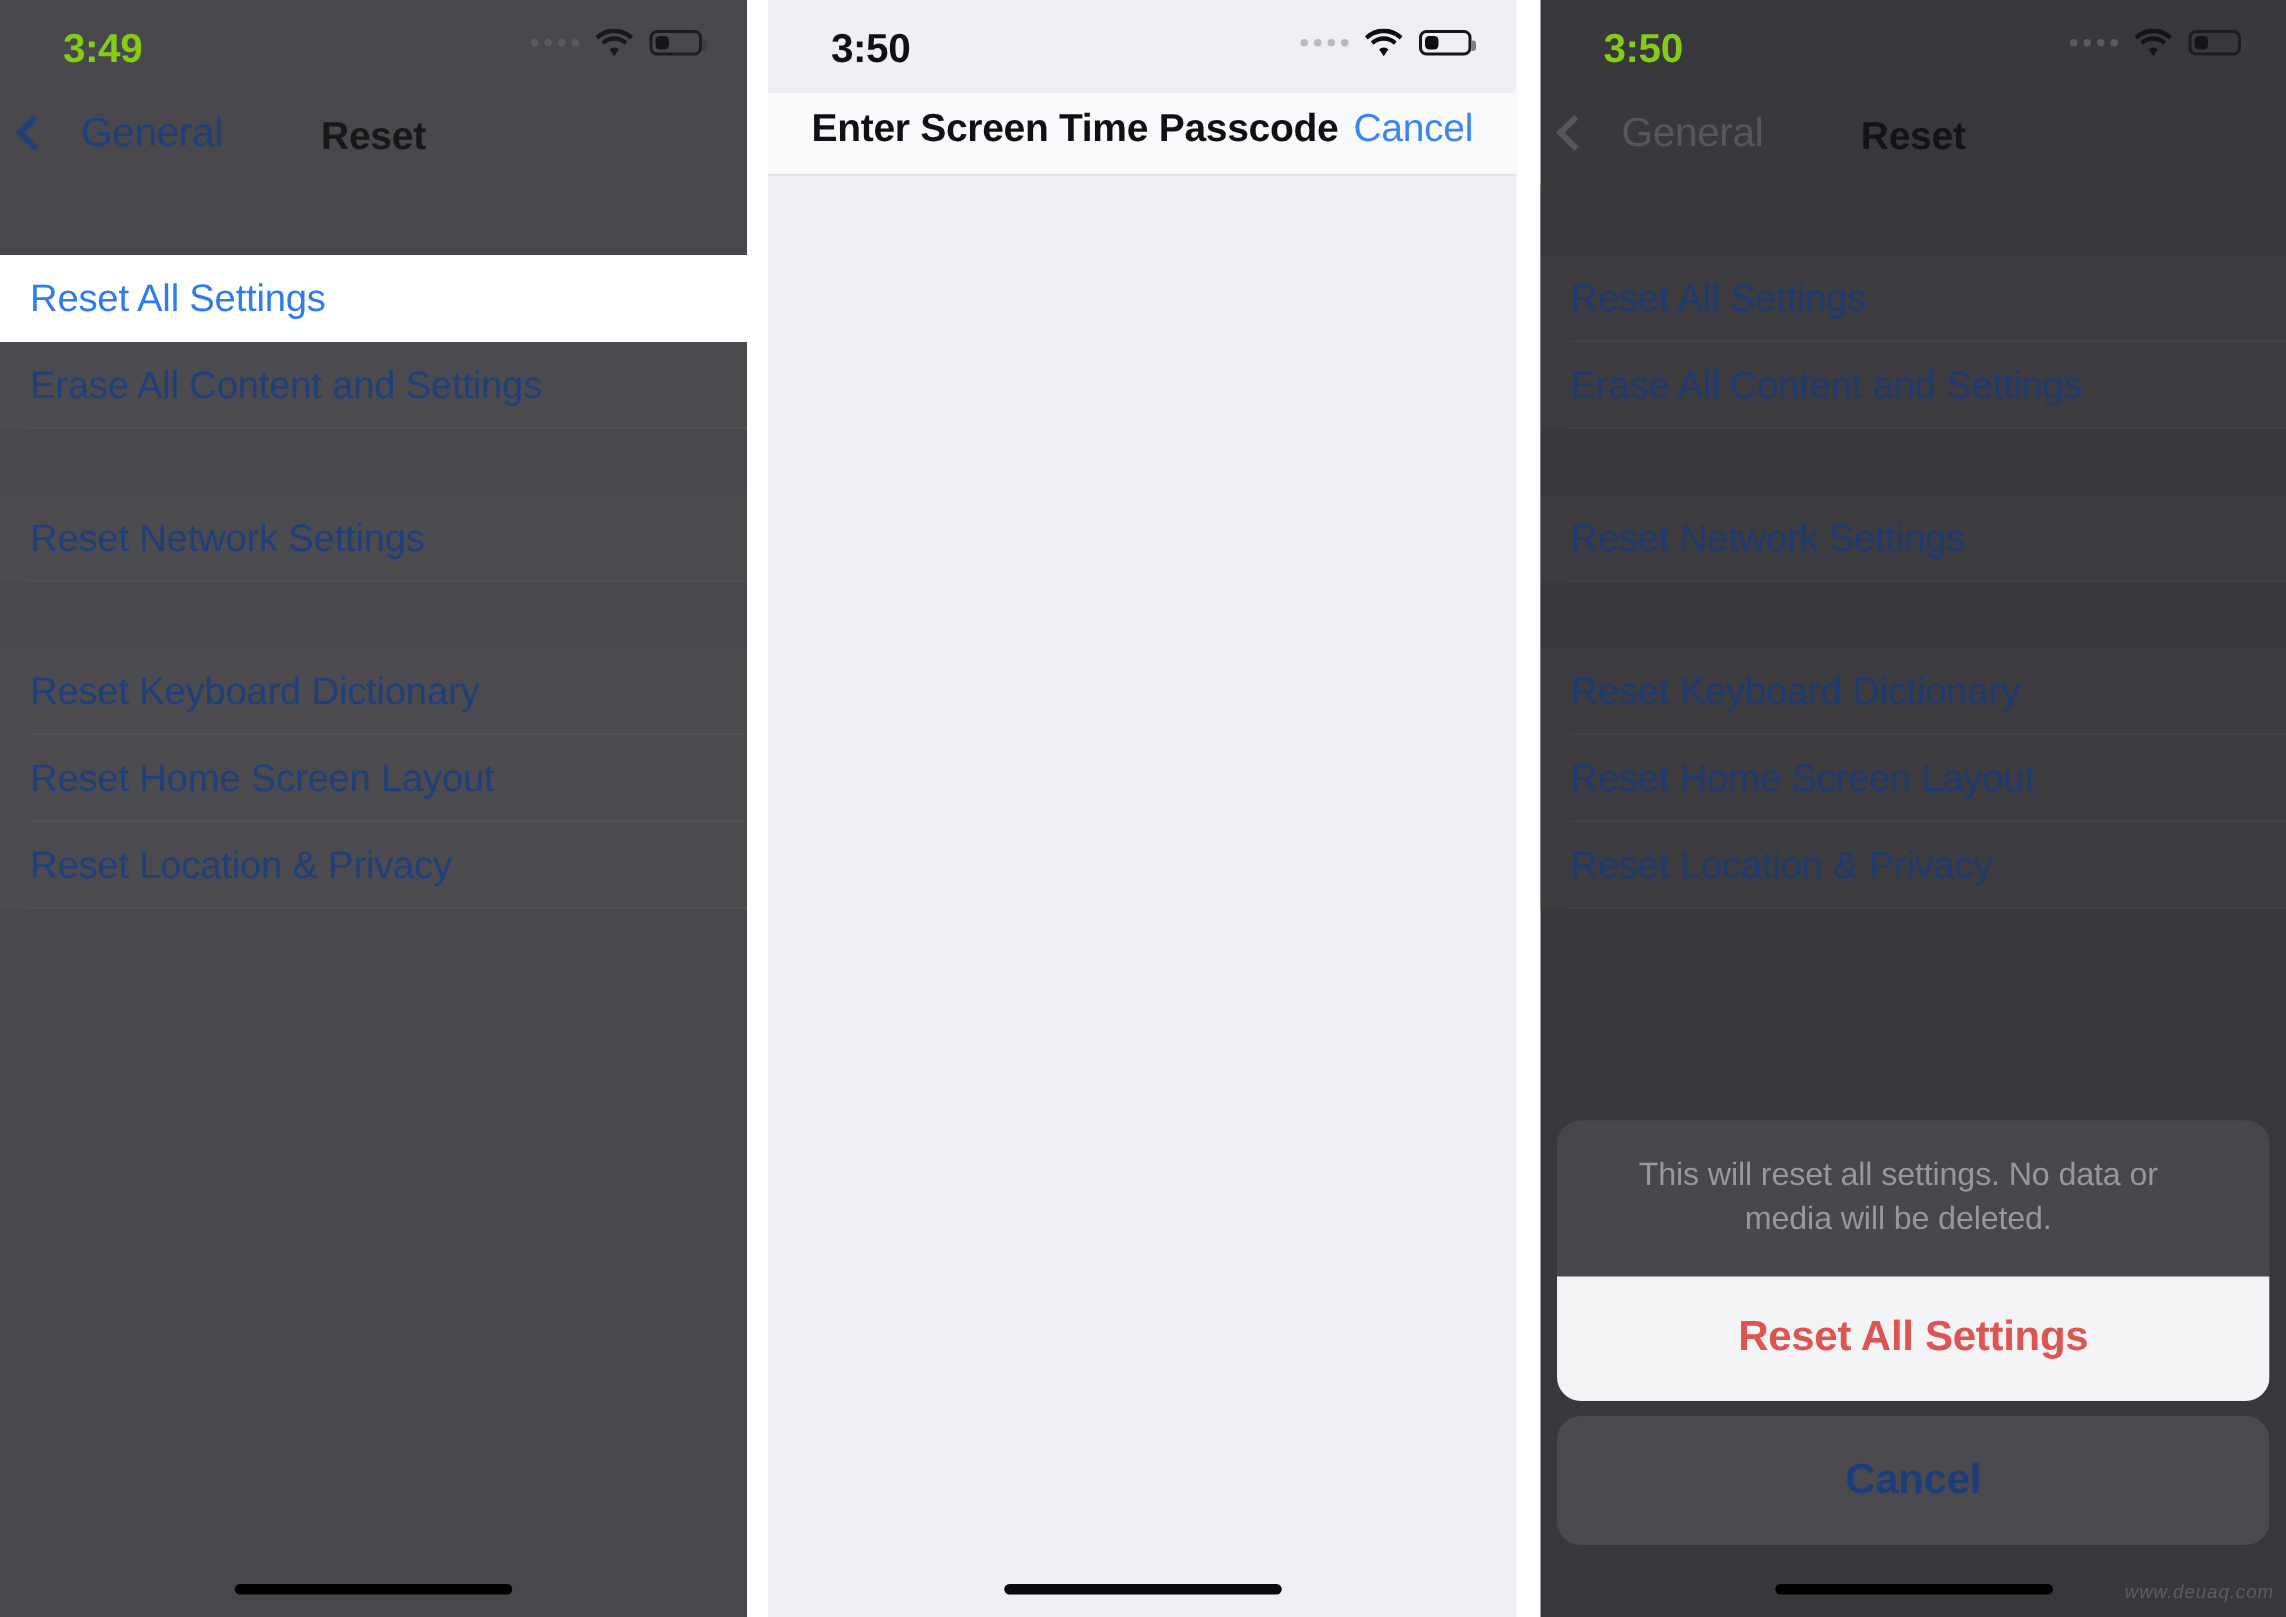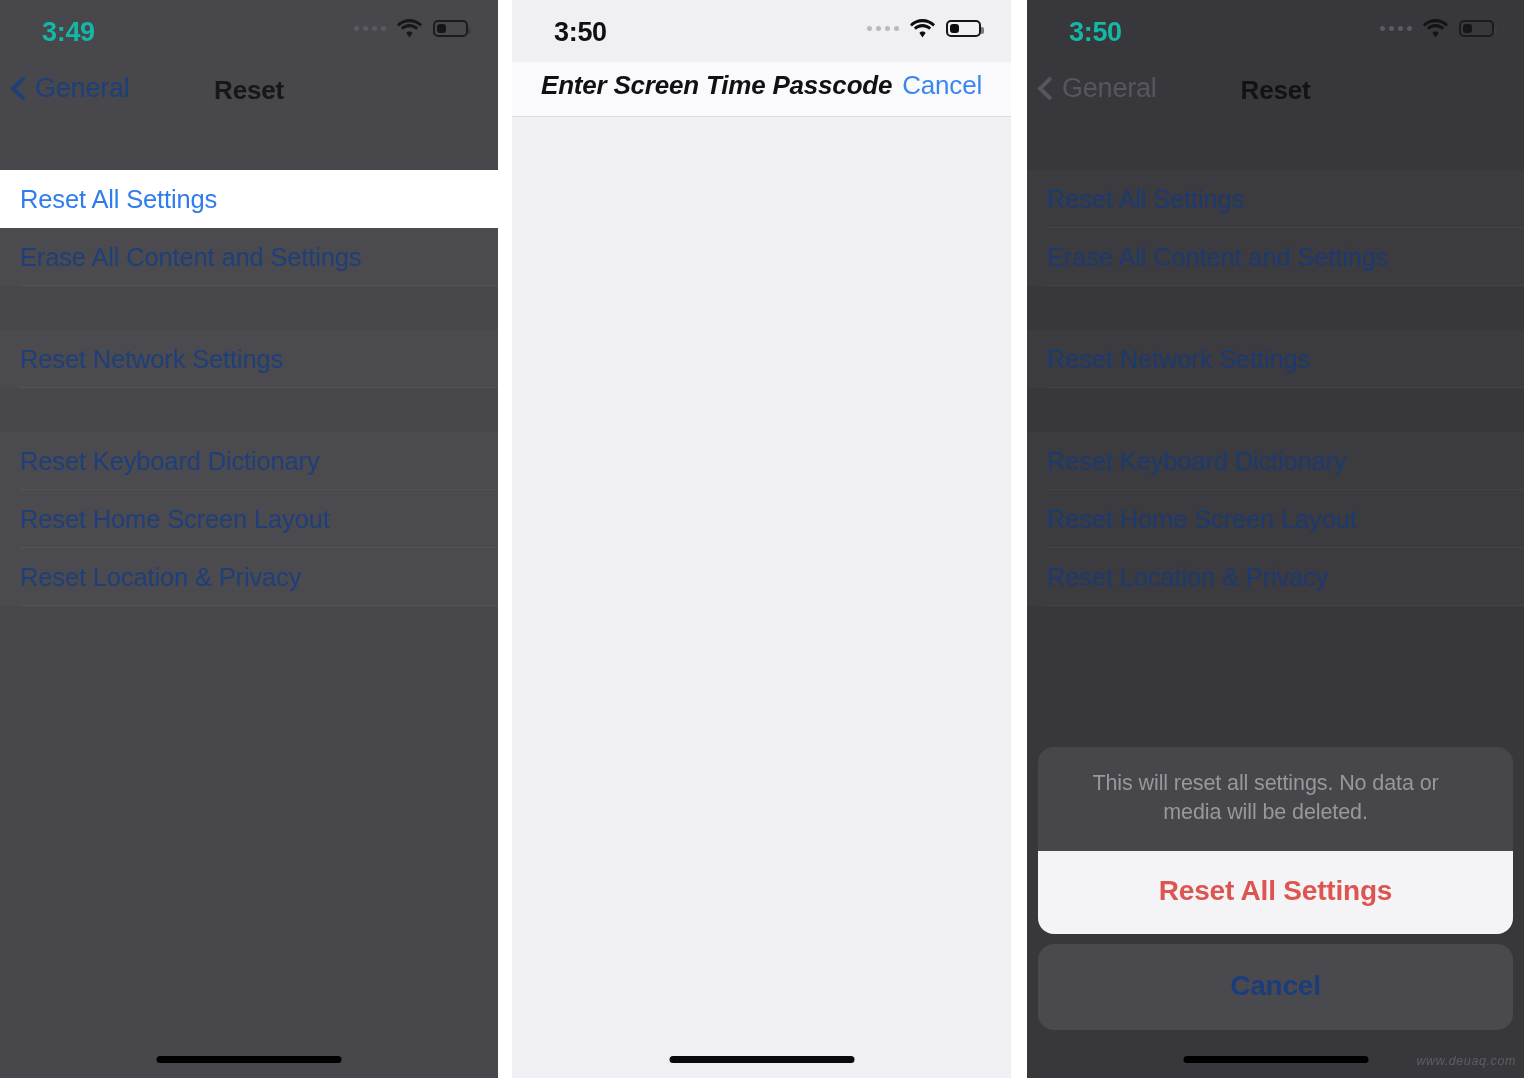--- a/index.html
+++ b/index.html
@@ -77,21 +77,21 @@
     border-radius: 0 2px 2px 0;
   }
   .battery .fill {
     position: absolute;
     left: 2px; top: 2px; bottom: 2px;
     width: 9px;
     border-radius: 3px;
   }
 
   
-  .dark-ui .status-time { color: #14b8a6; }
+  .dark-ui .status-time { color: #84cc16; }
   .dark-ui .sig-dots i { background: #5a5a60; }
   .dark-ui .battery { border: 2px solid #1c1c20; }
   .dark-ui .battery::after { background: #3c3c42; }
   .dark-ui .battery .fill { background: #16161a; }
 
   .light-ui .status-time { color: #101014; }
   .light-ui .sig-dots i { background: #b9b9be; }
   .light-ui .battery { border: 2px solid #15151a; }
   .light-ui .battery::after { background: #7b7b81; }
   .light-ui .battery .fill { background: #0d0d11; }
@@ -100,21 +100,21 @@
   .navbar {
     position: relative;
     height: 62px;
   }
   .nav-back {
     position: absolute;
     left: 14px;
     top: 11px;
     display: flex;
     align-items: center;
-    gap: 2px;
+    gap: 21px;
   }
   .chev {
     display: block;
     width: 13px; height: 13px;
     border-left: 4px solid currentColor;
     border-bottom: 4px solid currentColor;
     transform: rotate(45deg);
     margin-right: 2px;
   }
   .nav-back-label {
@@ -194,21 +194,20 @@
     left: 0; right: 0;
     top: 8px;
     text-align: center;
     white-space: nowrap;
   }
   .pc-title {
     font-size: 26px;
     font-weight: bold;
     color: #111115;
     letter-spacing: -0.2px;
-    font-style: italic;
   }
   .pc-cancel {
     font-size: 26px;
     color: #3a86f0;
     margin-left: 10px;
     letter-spacing: -0.2px;
   }
   .pc-divider {
     height: 1px;
     background: #dededf;

